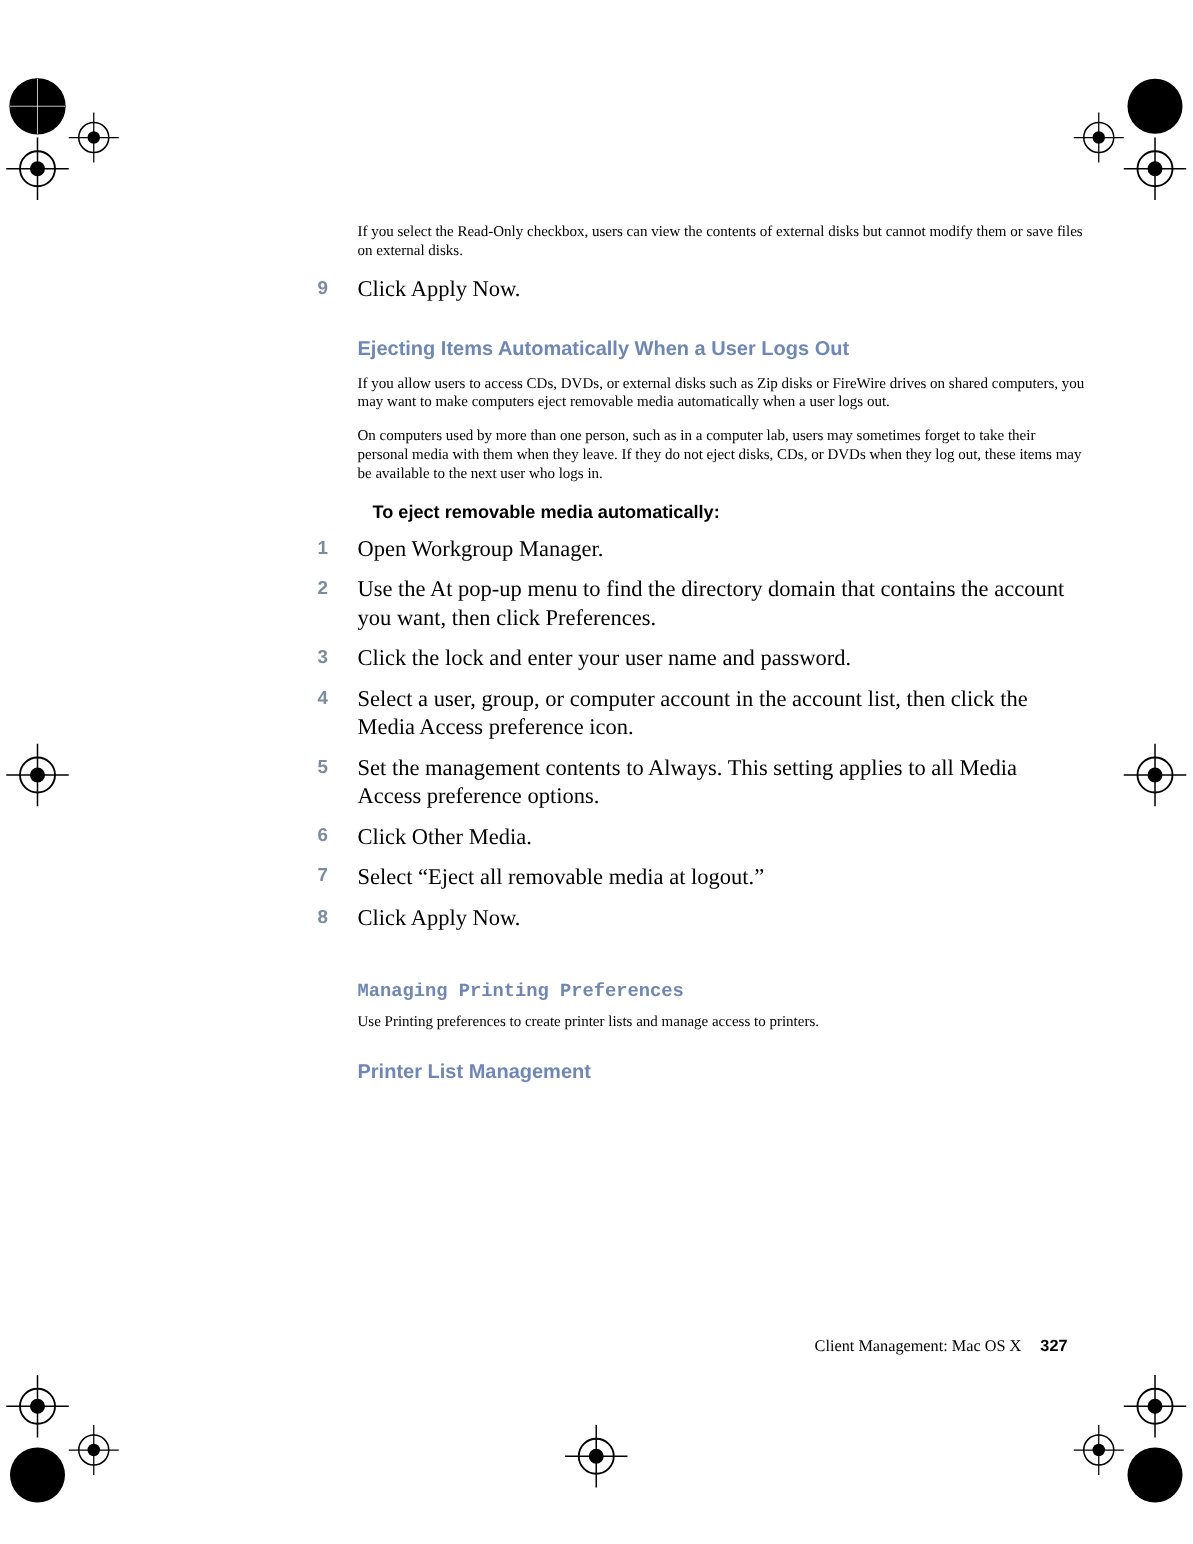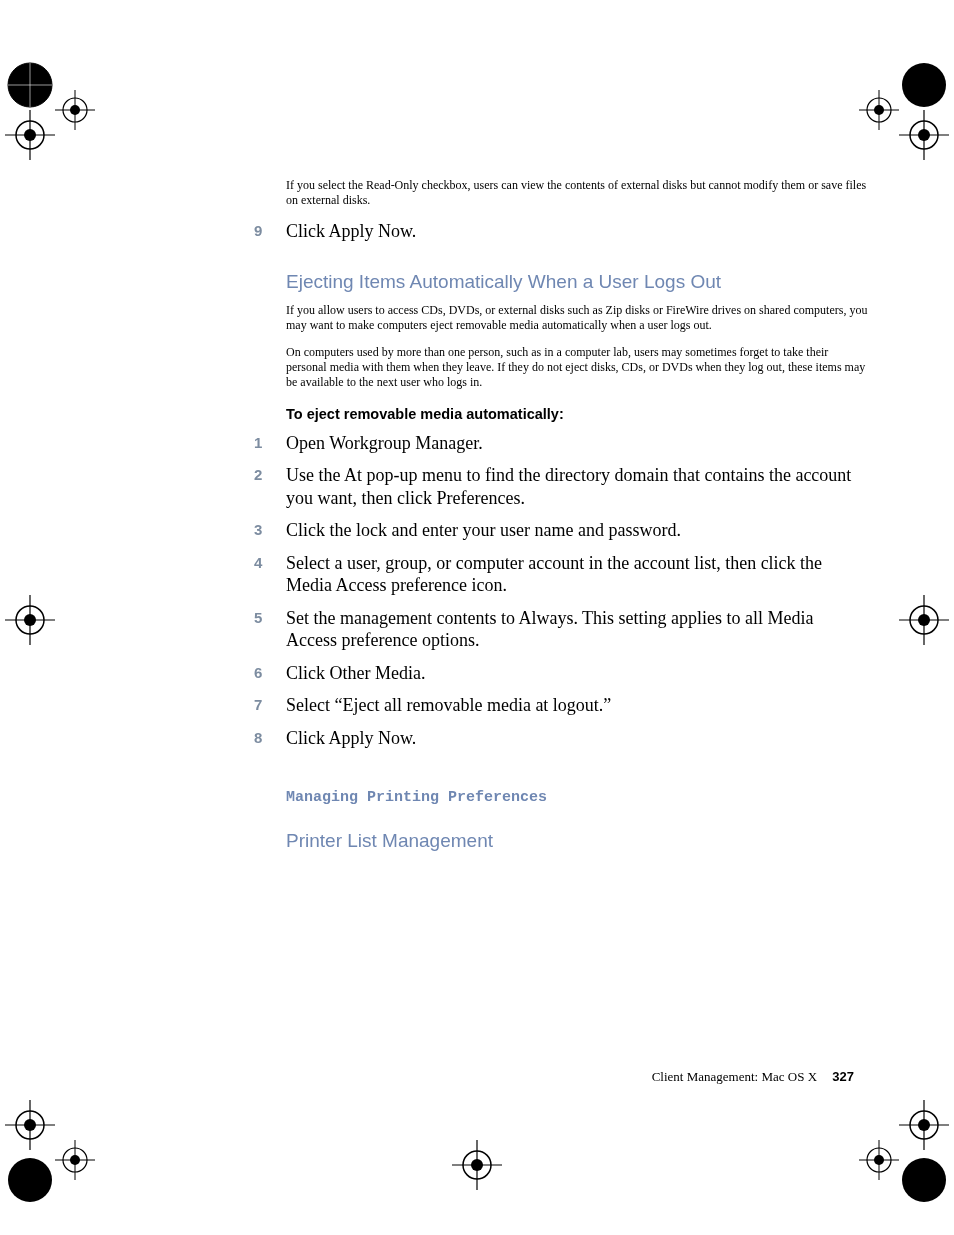--- a/index.html
+++ b/index.html
@@ -46,31 +46,31 @@
     margin-left: -32px;
   }
   .num-text {
     font-size: 18px;
     line-height: 1.25;
     color: #000;
   }
 
   .h-sub {
     font-family: "Helvetica Neue", Helvetica, Arial, sans-serif;
-    font-weight: 400;
+    font-weight: 700;
     color: #6f87b2;
-    font-size: 19px;
+    font-size: 16px;
     margin: 28px 0 10px 0;
   }
   .h-bold {
     font-family: "Helvetica Neue", Helvetica, Arial, sans-serif;
     font-weight: 800;
     color: #000;
     font-size: 14.5px;
-    margin: 16px 0 10px 0;
+    margin: 16px 0 10px 12px;
   }
   .h-section {
     font-family: Liberation Mono, monospace;
     font-weight: 800;
     color: #6f87b2;
     font-size: 15px;
     margin: 40px 0 8px 0;
   }
   .indent-block { padding-left: 0; }
 
@@ -231,20 +231,21 @@
           <div class="num">7</div>
           <div class="num-text">Select “Eject all removable media at logout.”</div>
         </div>
         <div class="num-line">
           <div class="num">8</div>
           <div class="num-text">Click Apply Now.</div>
         </div>
       </div>
 
     <h2 class="h-section">Managing Printing Preferences</h2>
+    <p class="body-text">Use Printing preferences to create printer lists and manage access to printers.</p>
 
     <h3 class="h-sub" style="margin-top:24px">Printer List Management</h3>
 
   </div>
 
   <div class="footer">
     <span>Client Management: Mac OS X</span>
     <span class="pn">327</span>
   </div>
 

